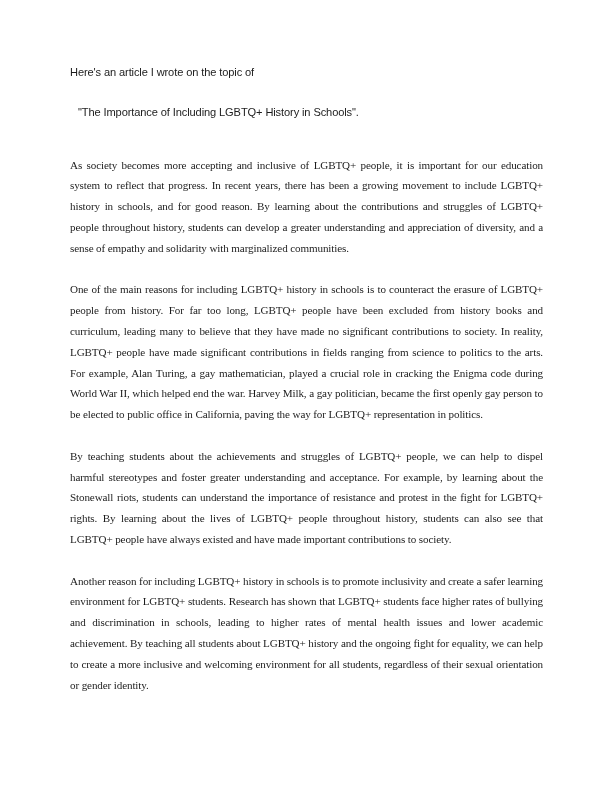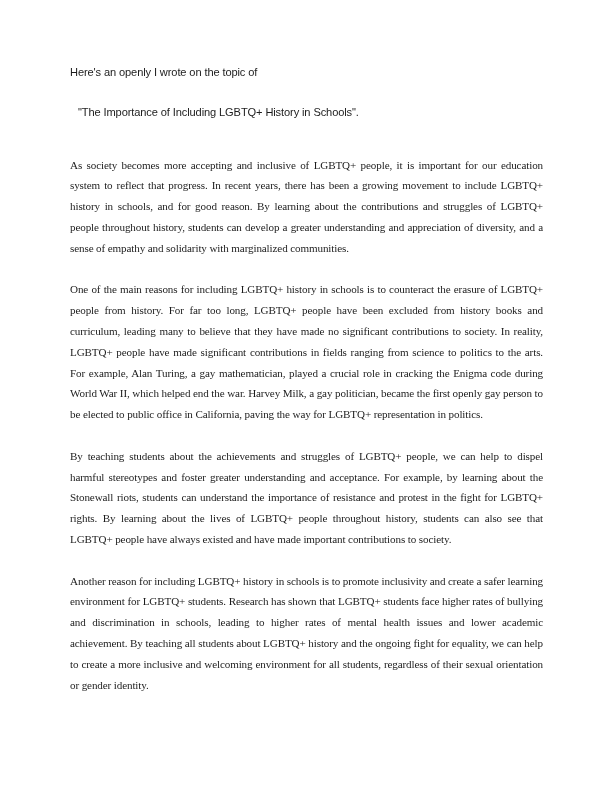--- a/index.html
+++ b/index.html
@@ -61,21 +61,21 @@
   .para:last-child {
     margin-bottom: 8px;
   }
 </style>
 </head>
 <body>
 
 <div class="page">
   <div class="content">
 
-    <div class="lead-line">Here's an openly I wrote on the topic of</div>
+    <div class="lead-line">Here's an article I wrote on the topic of</div>
 
     <div class="title-line">"The Importance of Including LGBTQ+ History in Schools".</div>
 
     <div class="body-block">
       <p class="para">As society becomes more accepting and inclusive of LGBTQ+ people, it is important for our education system to reflect that progress. In recent years, there has been a growing movement to include LGBTQ+ history in schools, and for good reason. By learning about the contributions and struggles of LGBTQ+ people throughout history, students can develop a greater understanding and appreciation of diversity, and a sense of empathy and solidarity with marginalized communities.</p>
       <p class="para">One of the main reasons for including LGBTQ+ history in schools is to counteract the erasure of LGBTQ+ people from history. For far too long, LGBTQ+ people have been excluded from history books and curriculum, leading many to believe that they have made no significant contributions to society. In reality, LGBTQ+ people have made significant contributions in fields ranging from science to politics to the arts. For example, Alan Turing, a gay mathematician, played a crucial role in cracking the Enigma code during World War II, which helped end the war. Harvey Milk, a gay politician, became the first openly gay person to be elected to public office in California, paving the way for LGBTQ+ representation in politics.</p>
       <p class="para">By teaching students about the achievements and struggles of LGBTQ+ people, we can help to dispel harmful stereotypes and foster greater understanding and acceptance. For example, by learning about the Stonewall riots, students can understand the importance of resistance and protest in the fight for LGBTQ+ rights. By learning about the lives of LGBTQ+ people throughout history, students can also see that LGBTQ+ people have always existed and have made important contributions to society.</p>
       <p class="para">Another reason for including LGBTQ+ history in schools is to promote inclusivity and create a safer learning environment for LGBTQ+ students. Research has shown that LGBTQ+ students face higher rates of bullying and discrimination in schools, leading to higher rates of mental health issues and lower academic achievement. By teaching all students about LGBTQ+ history and the ongoing fight for equality, we can help to create a more inclusive and welcoming environment for all students, regardless of their sexual orientation or gender identity.</p>
     </div>
 

